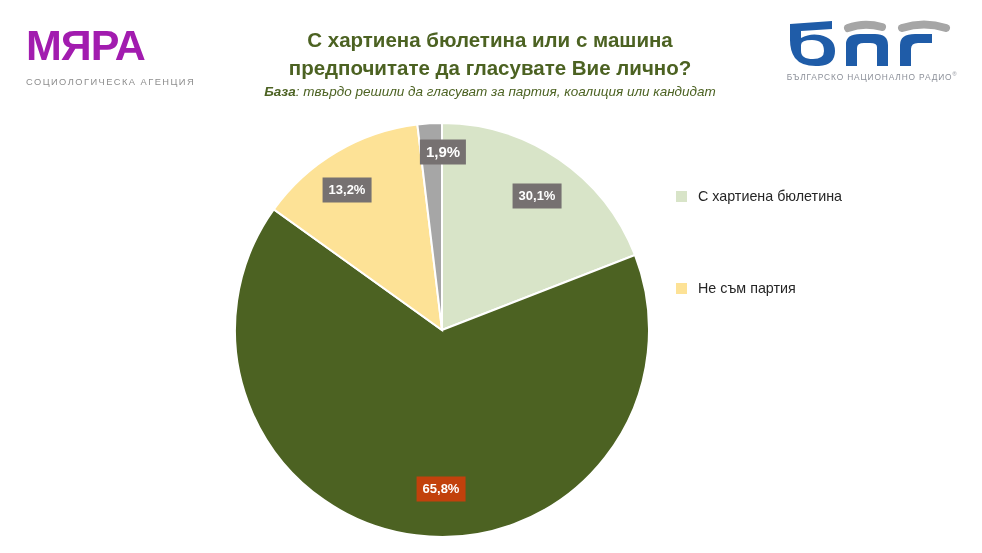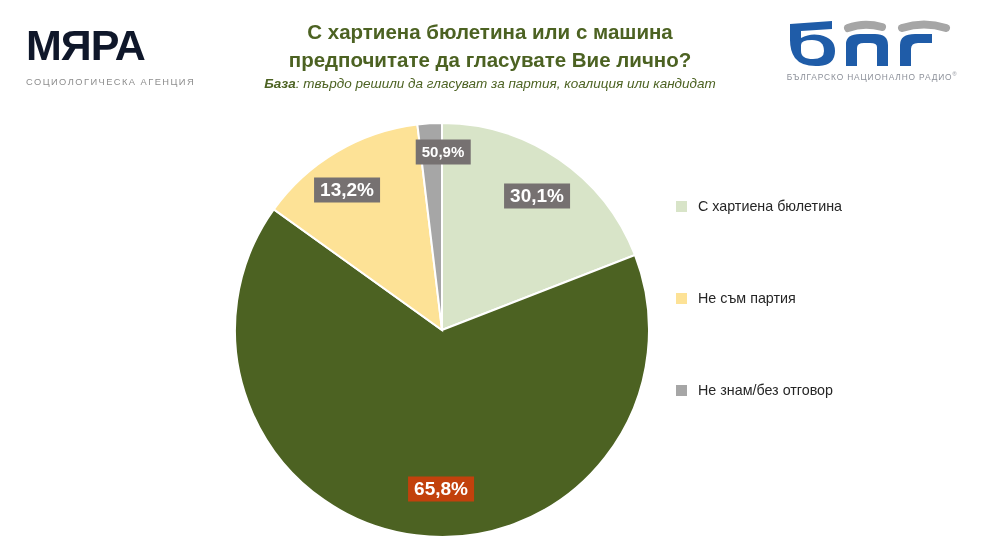--- a/index.html
+++ b/index.html
@@ -46,21 +46,21 @@
     letter-spacing: 1.45px;
     color: #8d8d8d;
     white-space: nowrap;
     font-family: "Liberation Sans", "DejaVu Sans", sans-serif;
   }
 
   
   .title-block {
     position: absolute;
     left: 200px;
-    top: 18px;
+    top: 26px;
     width: 580px;
     text-align: center;
   }
   .slide-title {
     font-size: 20.5px;
     font-weight: bold;
     line-height: 28px;
     color: #4c6222;
     margin: 0;
     white-space: pre-line;
@@ -112,33 +112,33 @@
   }
   .pie-svg {
     display: block;
   }
 
   .pie-label {
     position: absolute;
     background: #767171;
     color: #ffffff;
     font-weight: bold;
-    font-size: 19px;
+    font-size: 13px;
     line-height: 16px;
     padding: 4px 6px 5px 6px;
     white-space: nowrap;
     transform: translate(-50%, -50%);
   }
   .pie-label.small { font-size: 15px; }
 
   
   .legend {
     position: absolute;
     left: 676px;
-    top: 160px;
+    top: 150px;
     width: 290px;
   }
   .legend-item {
     display: flex;
     align-items: center;
     height: 92px;
   }
   .legend-swatch {
     width: 11px;
     height: 11px;
@@ -151,21 +151,21 @@
     white-space: nowrap;
     line-height: 16px;
   }
 </style>
 </head>
 <body>
 
 <div class="slide">
 
   <div class="myara-logo">
-    <div class="myara-wordmark" style="color: #0f172a;">МЯРА</div>
+    <div class="myara-wordmark" style="color: #a21caf;">МЯРА</div>
     <div class="myara-sub" style="color: rgb(141, 141, 141);">СОЦИОЛОГИЧЕСКА АГЕНЦИЯ</div>
   </div>
 
   <div class="title-block">
     <h1 class="slide-title" style="color: rgb(76, 98, 34);">С хартиена бюлетина или с машина
 предпочитате да гласувате Вие лично?</h1>
     <div class="slide-subtitle" style="color: rgb(76, 98, 34);">
       <span class="base-word">База</span><span>: твърдо решили да гласуват за партия, коалиция или кандидат</span>
     </div>
   </div>
@@ -196,31 +196,27 @@
           <path d="M 210 210 L 41.77 89.38 A 207 207 0 0 1 185.35 4.47 Z" fill="#fde296" stroke="#ffffff" stroke-width="2"></path>
           <path d="M 210 210 L 185.35 4.47 A 207 207 0 0 1 210.00 3.00 Z" fill="#a6a6a6" stroke="#ffffff" stroke-width="2"></path>
         </g>
     </svg>
   </div>
 
   <div id="pie-labels">
       <div class="pie-label" style="left: 537px; top: 196px; background: rgb(118, 113, 113); color: rgb(255, 255, 255);">30,1%</div>
       <div class="pie-label" style="left: 441px; top: 489px; background: #c2410c; color: rgb(255, 255, 255);">65,8%</div>
       <div class="pie-label" style="left: 347px; top: 190px; background: rgb(118, 113, 113); color: rgb(255, 255, 255);">13,2%</div>
-      <div class="pie-label small" style="left: 443px; top: 152px; background: rgb(118, 113, 113); color: rgb(255, 255, 255);">50,9%</div>
+      <div class="pie-label small" style="left: 443px; top: 152px; background: rgb(118, 113, 113); color: rgb(255, 255, 255);">1,9%</div>
     </div>
 
   <div class="legend">
     <div class="legend-item">
       <span class="legend-swatch" style="background: rgb(216, 228, 200);"></span>
       <span class="legend-label">С хартиена бюлетина</span>
     </div>
     <div class="legend-item">
       <span class="legend-swatch" style="background: rgb(253, 226, 150);"></span>
       <span class="legend-label">Не съм партия</span>
     </div>
-    <div class="legend-item">
-      <span class="legend-swatch" style="background: rgb(166, 166, 166);"></span>
-      <span class="legend-label">Не знам/без отговор</span>
-    </div>
   </div>
 
 </div>
 
 </body></html>

